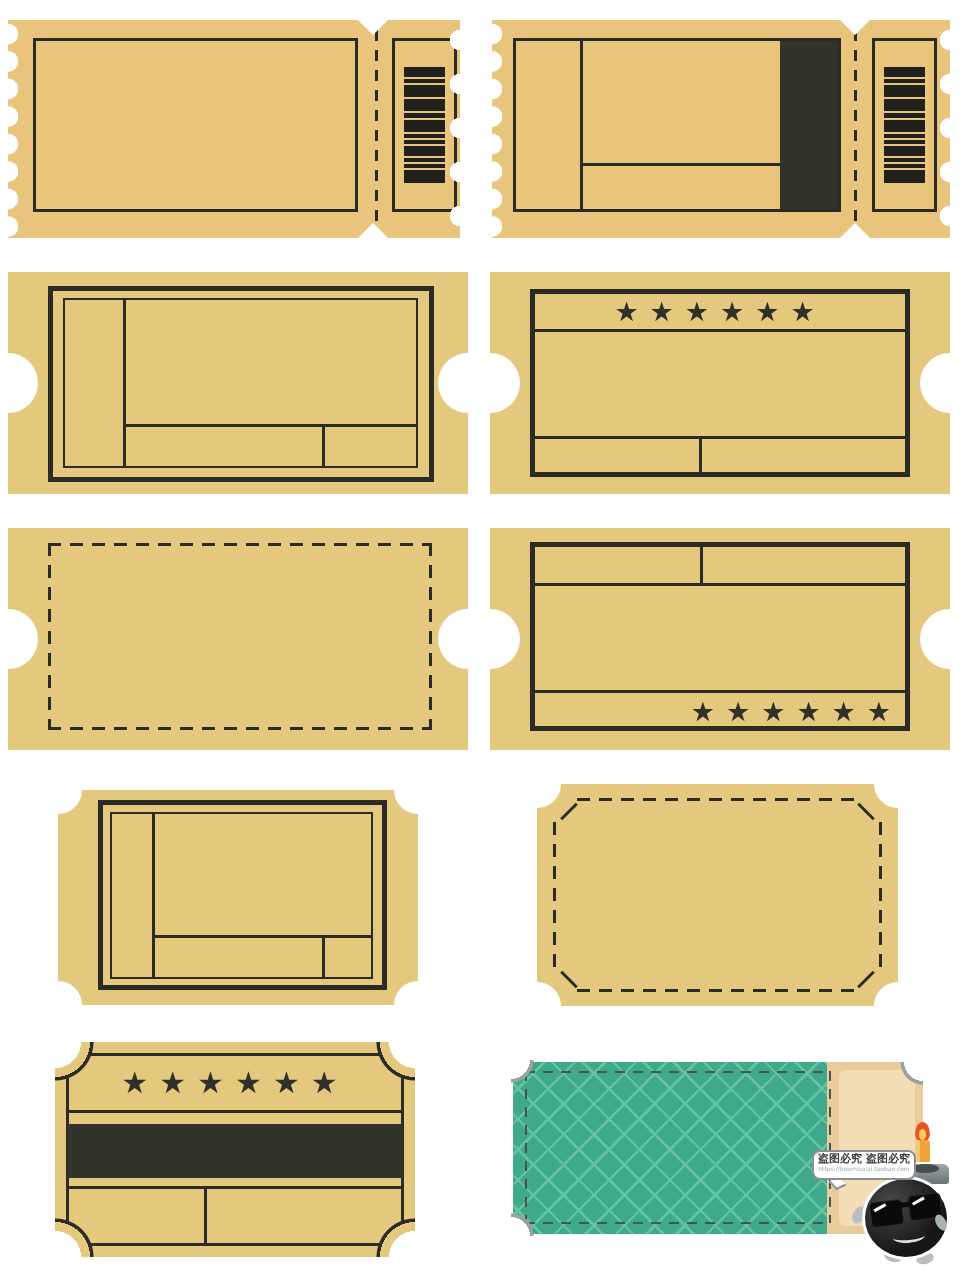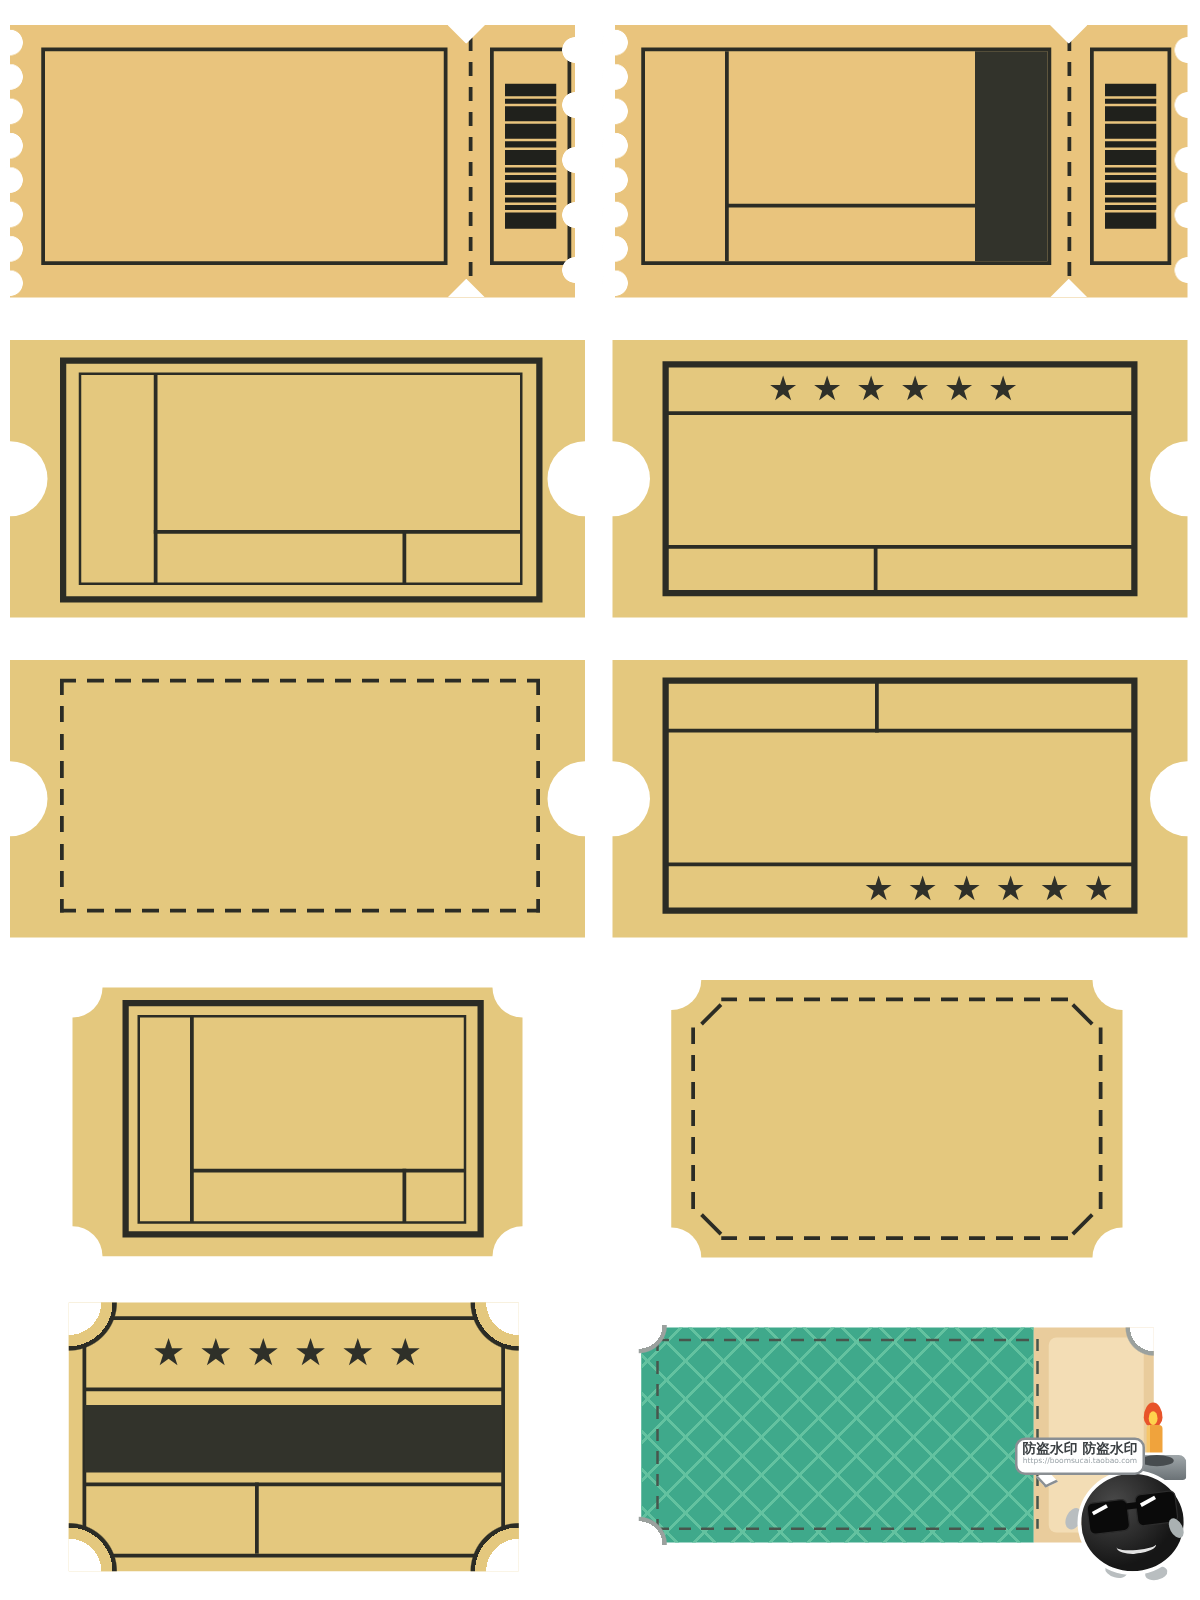--- a/index.html
+++ b/index.html
@@ -239,21 +239,21 @@
     <div class="tdash-h" style="left:12px;top:9px;width:306px;"></div>
     <div class="tdash-h" style="left:12px;top:160px;width:306px;"></div>
     <div class="tdash-v" style="left:12px;top:9px;height:152px;"></div>
     <div class="tdash-v" style="left:316px;top:9px;height:152px;"></div>
     <div class="rimc tl" style="left:-2px;top:-2px;"></div>
     <div class="rimc bl" style="left:-2px;bottom:-2px;"></div>
   </div>
 
   <div class="bubble-tail"></div>
   <div class="bubble">
-    <div class="l1">防盗水印 防盗水印</div>
+    <div class="l1">盗图必究 盗图必究</div>
     <div class="l2">https://boomsucai.taobao.com</div>
   </div>
   <div>
     <div class="foot" style="left:884px;top:1251px;transform:rotate(15deg);"></div>
     <div class="foot" style="left:916px;top:1253px;transform:rotate(-12deg);"></div>
     <div class="arm" style="left:853px;top:1206px;transform:rotate(26deg);"></div>
     <div class="flame-o"></div>
     <div class="flame-i"></div>
     <div class="candle"></div>
     <div class="bomb-cap"></div>

